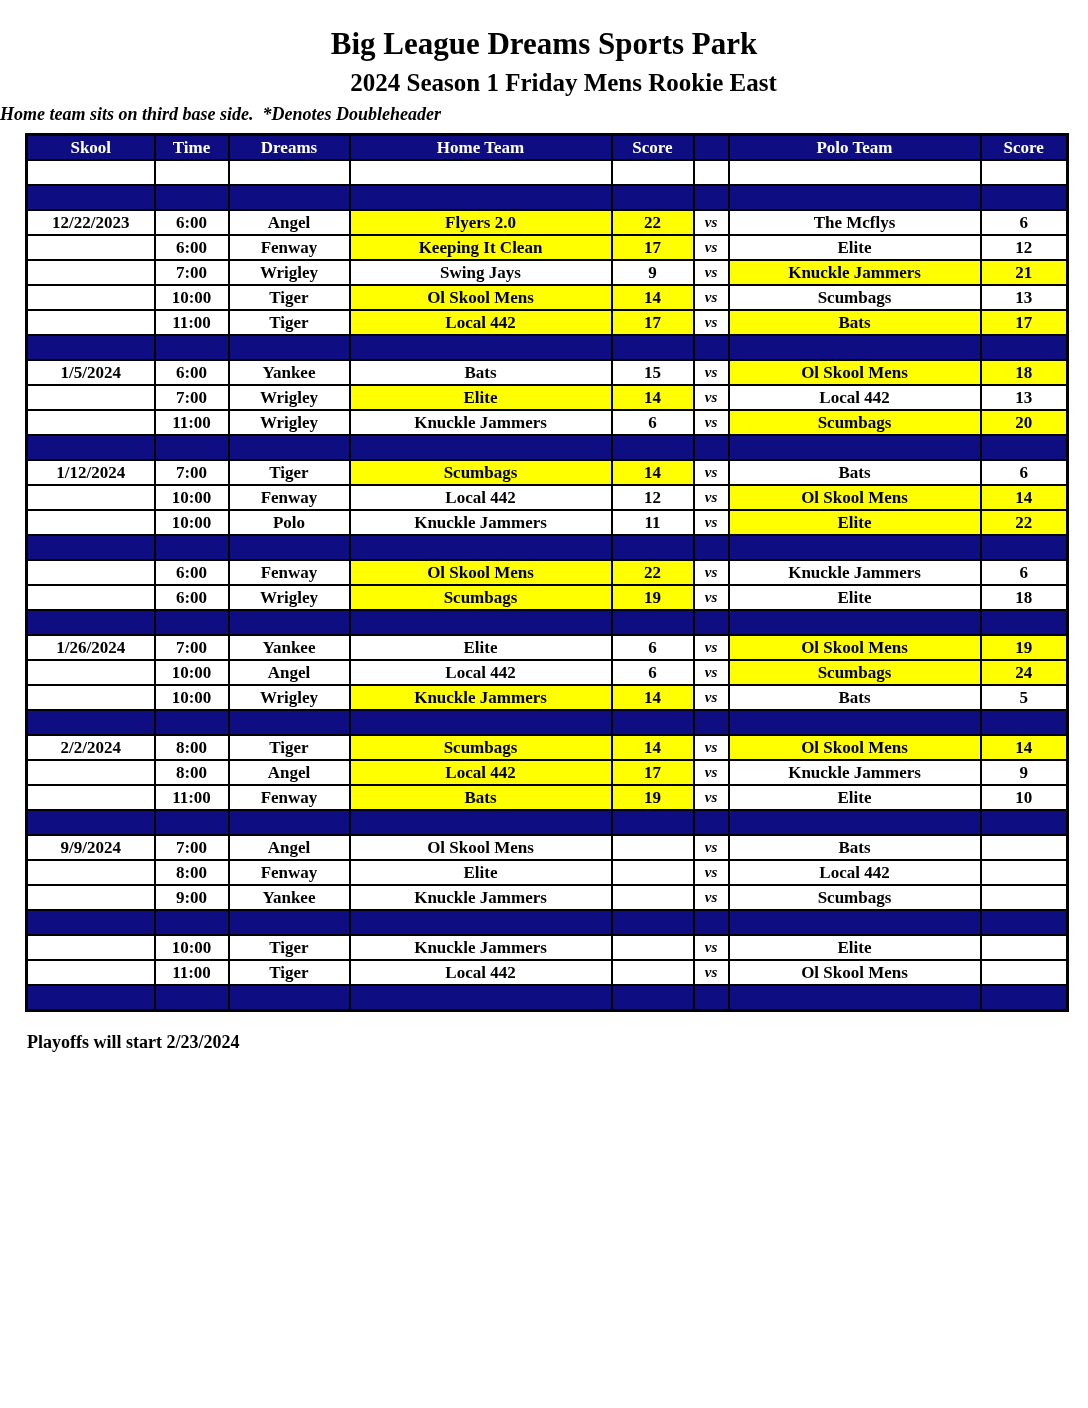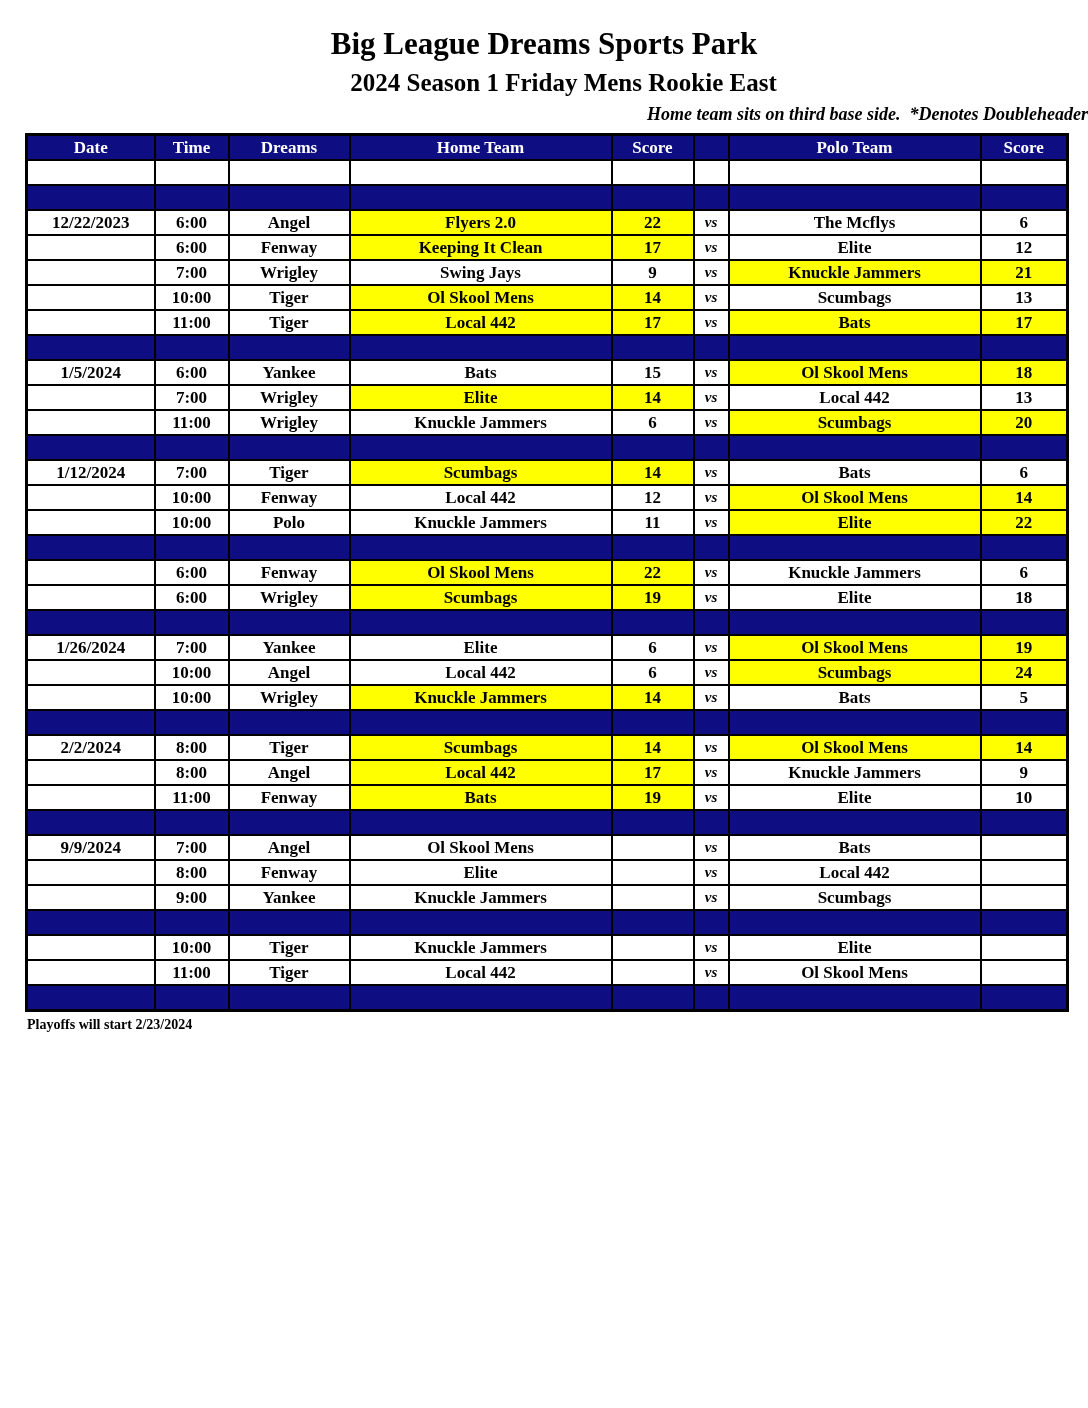--- a/index.html
+++ b/index.html
@@ -26,21 +26,21 @@
   .subtitle {
     margin-top: 7px;
     text-align: center;
     font-size: 25px;
     font-weight: bold;
     color: #000000;
     padding-left: 39px;
   }
   .note {
     margin-top: 7px;
-    text-align: right;
+    text-align: left;
     font-size: 18px;
     font-weight: bold;
     font-style: italic;
     color: #000000;
     white-space: pre;
   }
   table.schedule {
     border-collapse: collapse;
     table-layout: fixed;
     margin: 8px 0 0 25px;
@@ -68,22 +68,22 @@
     background: var(--navy);
   }
   table.schedule td.hl {
     background: var(--yellow);
   }
   table.schedule td.vs {
     font-style: italic;
     font-size: 15px;
   }
   .footer {
-    margin: 5px 0 0 27px;
-    font-size: 14px;
+    margin: 20px 0 0 27px;
+    font-size: 18px;
     font-weight: bold;
     color: #000000;
   }
 </style>
 </head>
 <body>
 
 <div class="page">
   <div class="title">Big League Dreams Sports Park</div>
   <div class="subtitle">2024 Season 1 Friday Mens Rookie East</div>
@@ -95,21 +95,21 @@
       <col style="width:74px">
       <col style="width:121px">
       <col style="width:262px">
       <col style="width:82px">
       <col style="width:35px">
       <col style="width:252px">
       <col style="width:87px">
     </colgroup>
     <thead>
       <tr>
-        <th>Date</th>
+        <th>Skool</th>
         <th>Time</th>
         <th>Dreams</th>
         <th>Home Team</th>
         <th>Score</th>
         <th></th>
         <th>Polo Team</th>
         <th>Score</th>
       </tr>
     </thead>
     <tbody>

